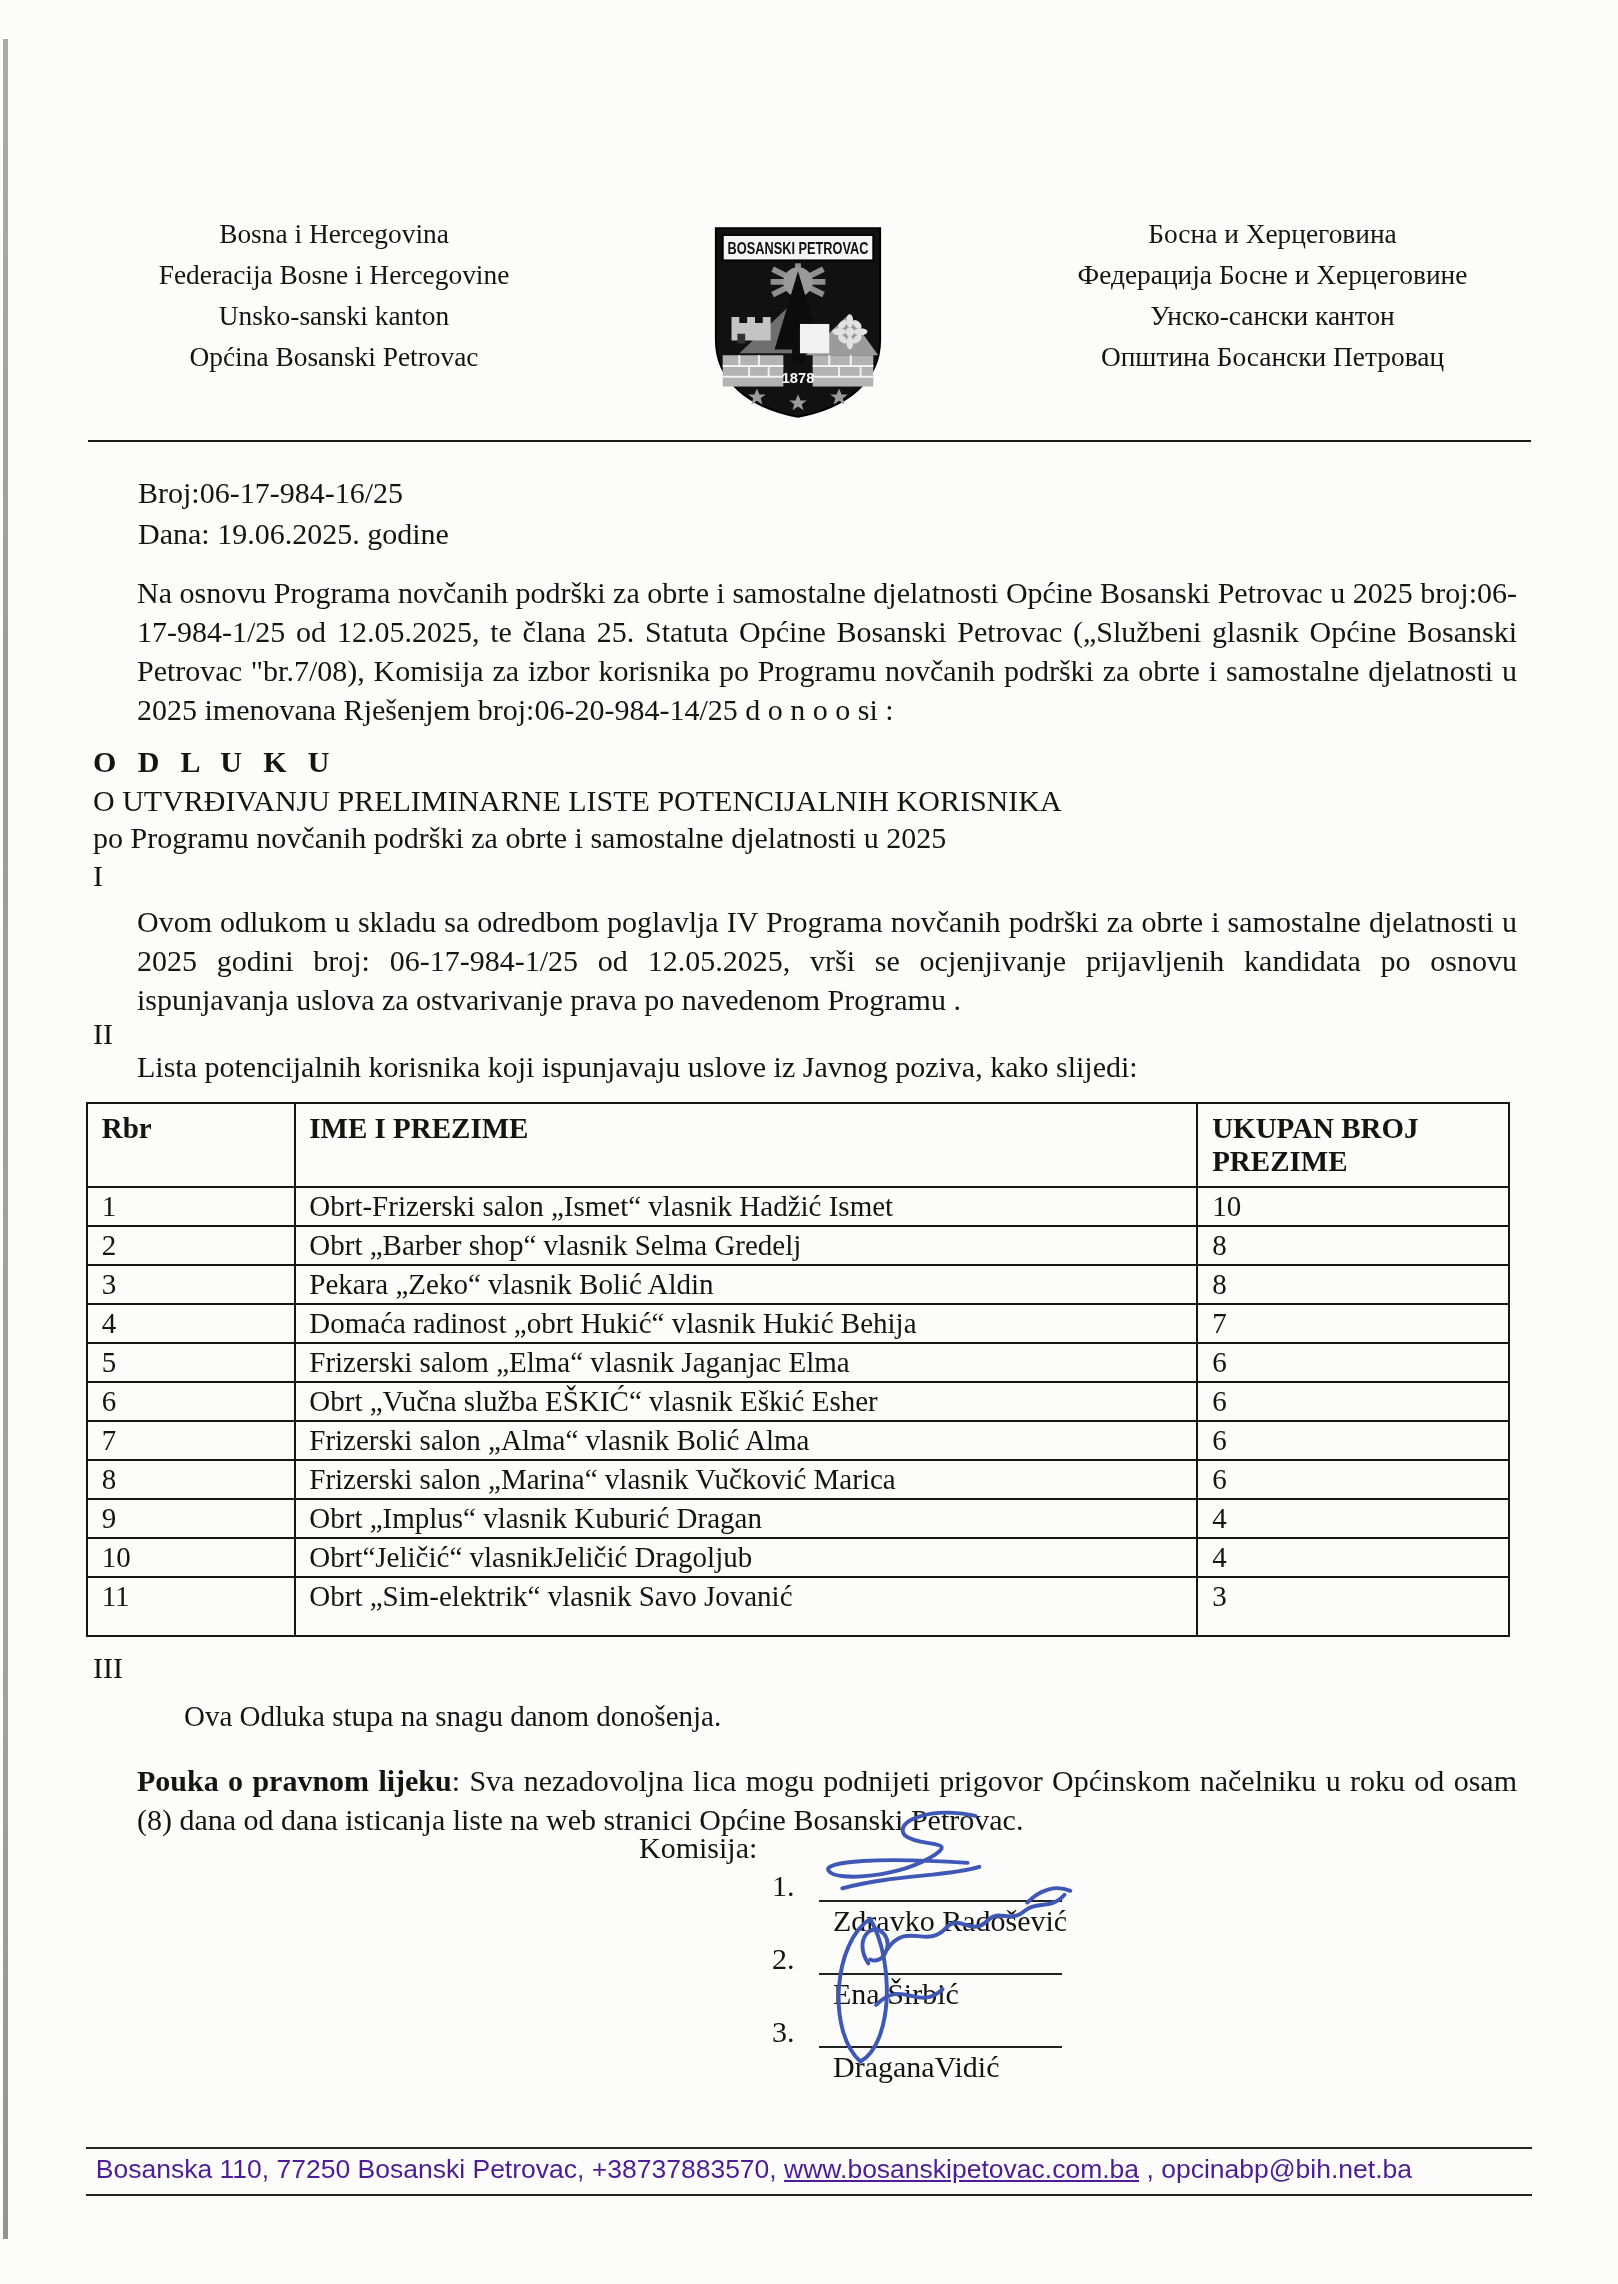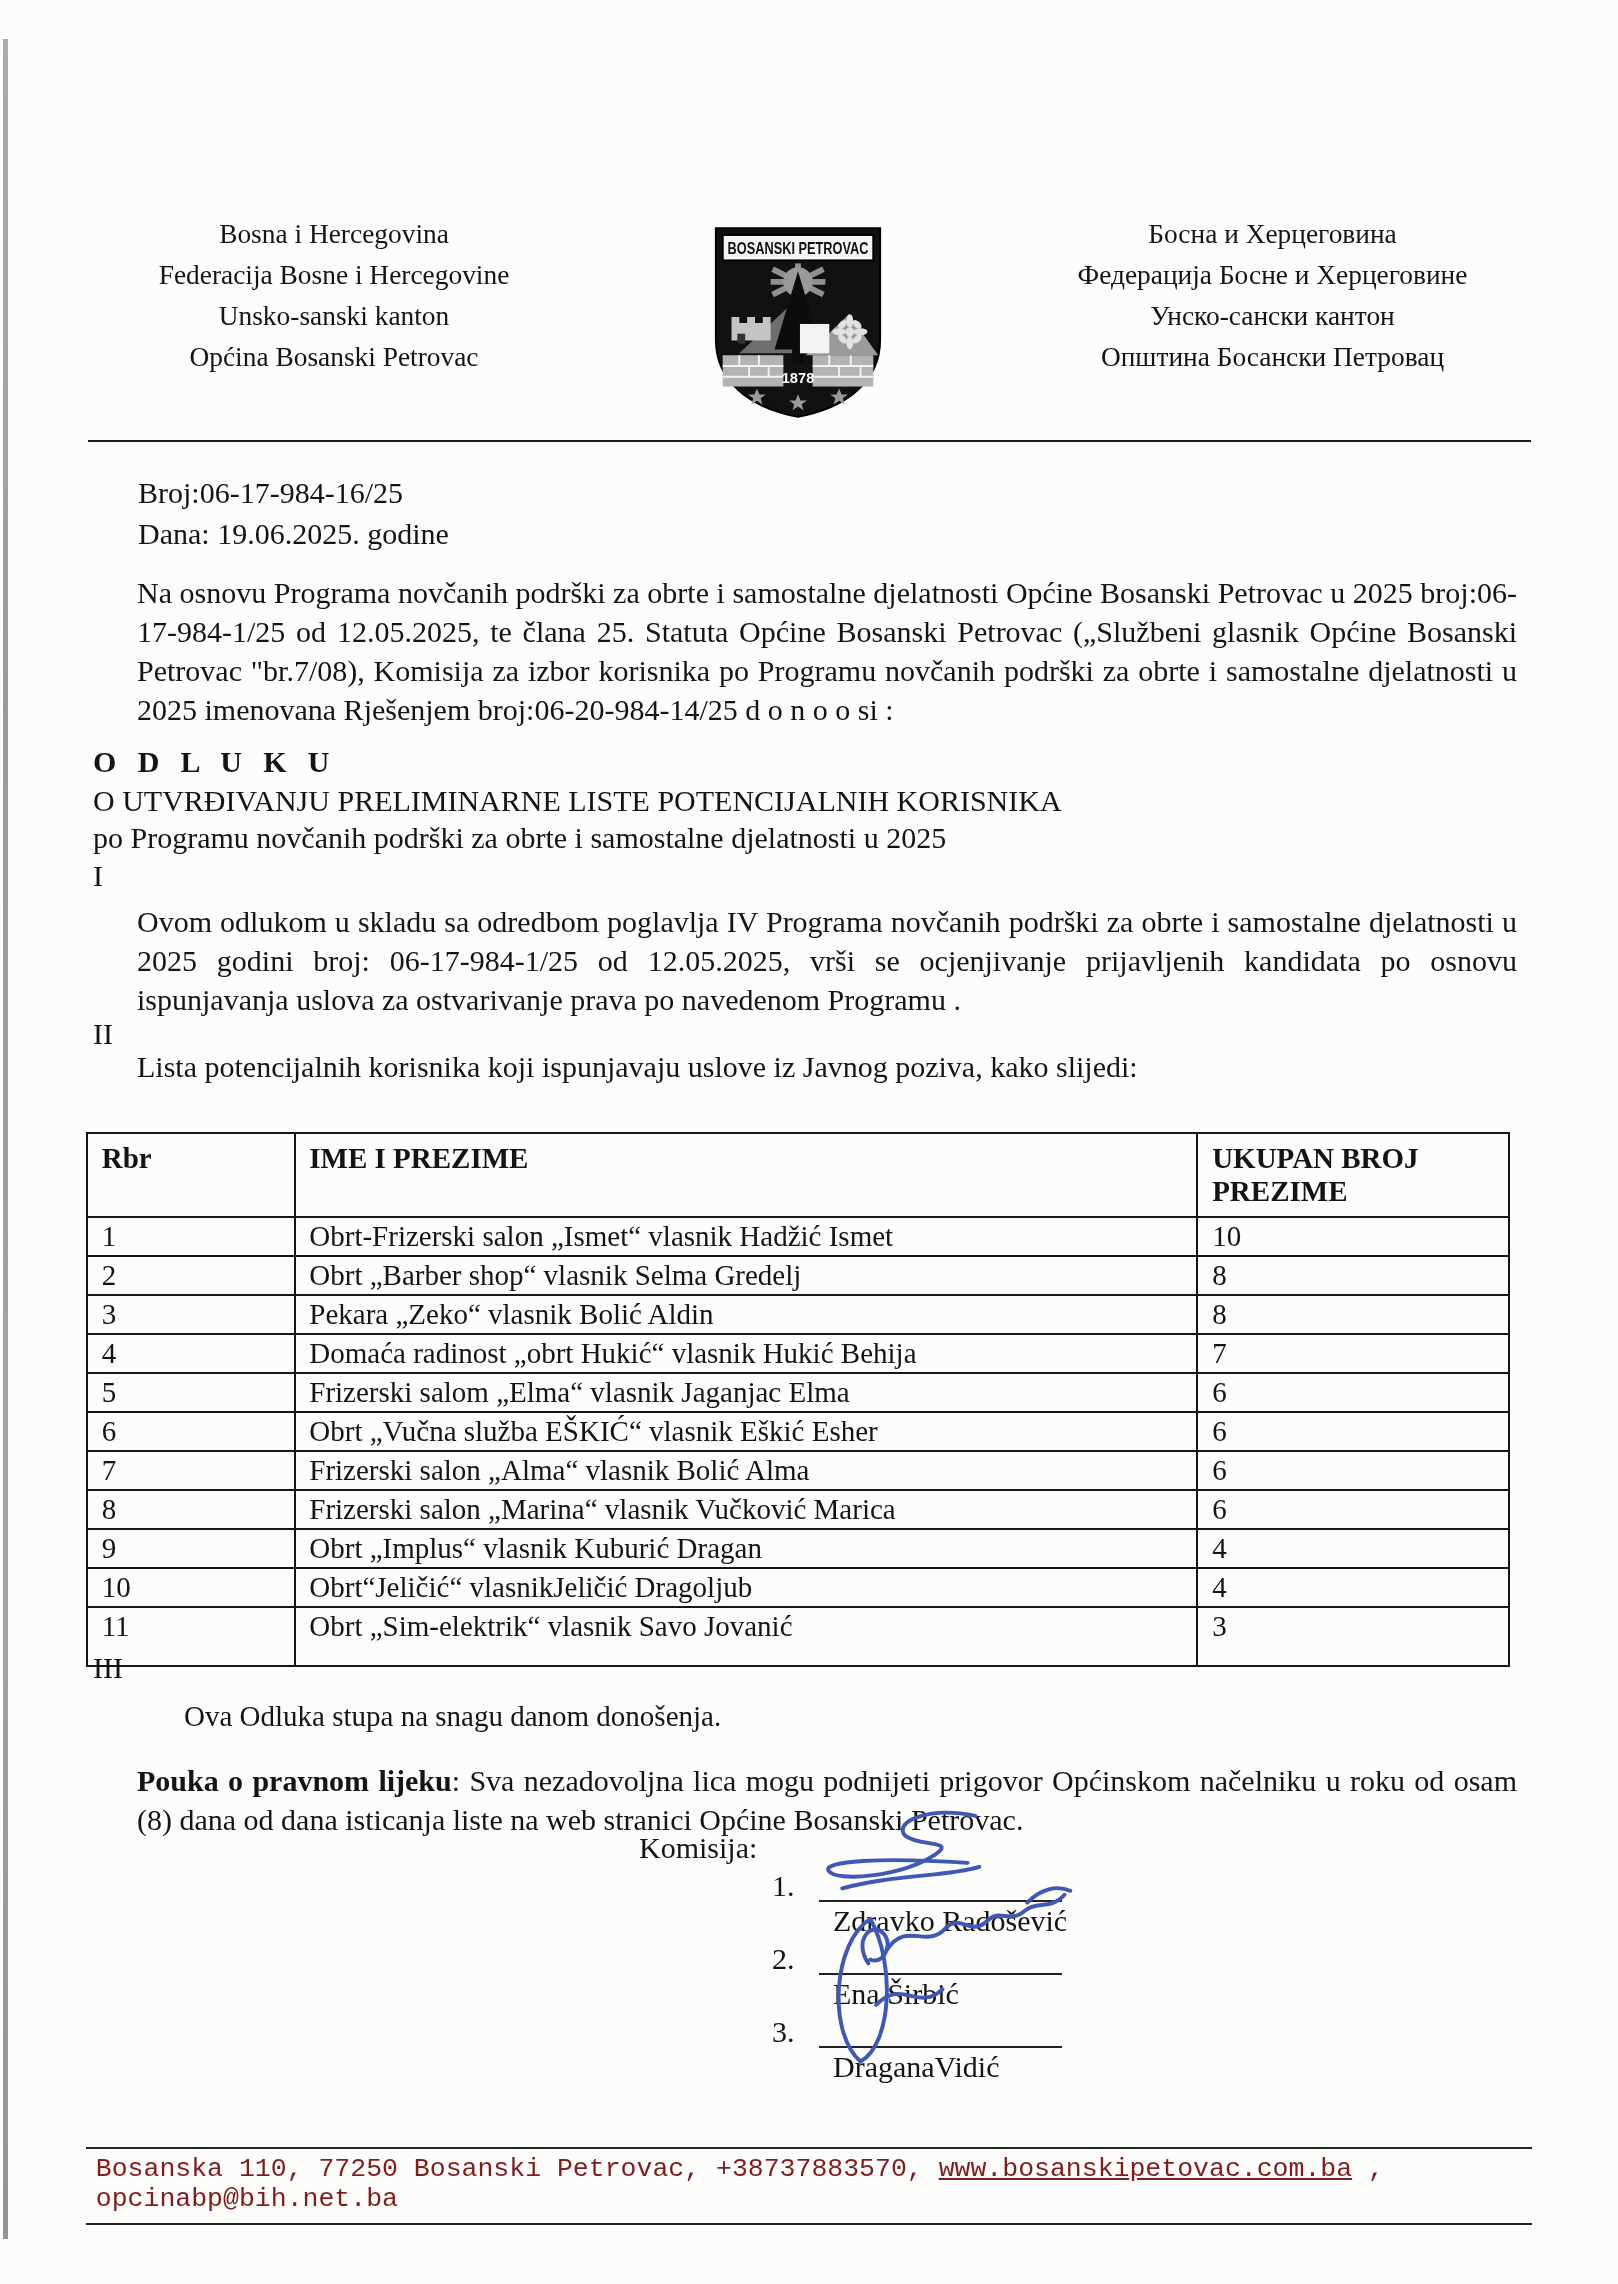--- a/index.html
+++ b/index.html
@@ -47,21 +47,21 @@
   .sec-1 { top: 859px; }
   .sec-2 { top: 1017px; }
   .sec-3 { top: 1651px; }
   .lista-line { position: absolute; top: 1050px; left: 137px; font-size: 30px; }
   .effect-line { position: absolute; top: 1700px; left: 141px; font-size: 29px; margin-left: 43px; }
   .pouka { top: 1761px; }
   .pouka b { font-weight: bold; }
   
   table.lista {
     position: absolute; top: 1102px; left: 86px; width: 1424px;
-    border-collapse: collapse; font-size: 29px; margin-top: 30px;
+    border-collapse: collapse; font-size: 29px;
   }
   table.lista th, table.lista td {
     border: 2.5px solid #161616; vertical-align: top; text-align: left;
     padding: 2px 7.8px 2px 13.7px;
   }
   table.lista thead th { font-weight: bold; height: 84px; padding-top: 7.8px; }
   table.lista td { height: 38px; line-height: 33px; }
   table.lista tr.last td { height: 59px; }
   .col-rbr { width: 208px; }
   .col-name { width: 905px; }
@@ -73,22 +73,22 @@
   .sig-num { position: absolute; left: 0; top: 19.6px; font-size: 30px; }
   .sig-line { position: absolute; left: 47px; top: 51px; width: 243px; border-bottom: 2.5px solid #222; }
   .sig-name { position: absolute; left: 61px; top: 55px; font-size: 30px; white-space: nowrap; }
   .sig-svg { position: absolute; pointer-events: none; z-index: 3; }
   .sig-svg path { fill: none; stroke: #3f58b5; stroke-width: 4; stroke-linecap: round; }
   
   .footer {
     position: absolute; top: 2147px; left: 86px; width: 1446px;
     border-top: 2.9px solid #242424; border-bottom: 2.9px solid #242424;
     padding: 4.9px 0 8.8px 9.8px;
-    font-family: Liberation Mono, monospace;
-    font-size: 26.5px; color: #7f1d1d;
+    font-family: Liberation Sans, sans-serif;
+    font-size: 26.5px; color: #4c1d95;
   }
   .footer .url { text-decoration: underline; }
 </style>
 </head>
 <body>
 
 <div class="edge-artifact"></div>
 
 <div class="header">
   <div class="header-col left">

